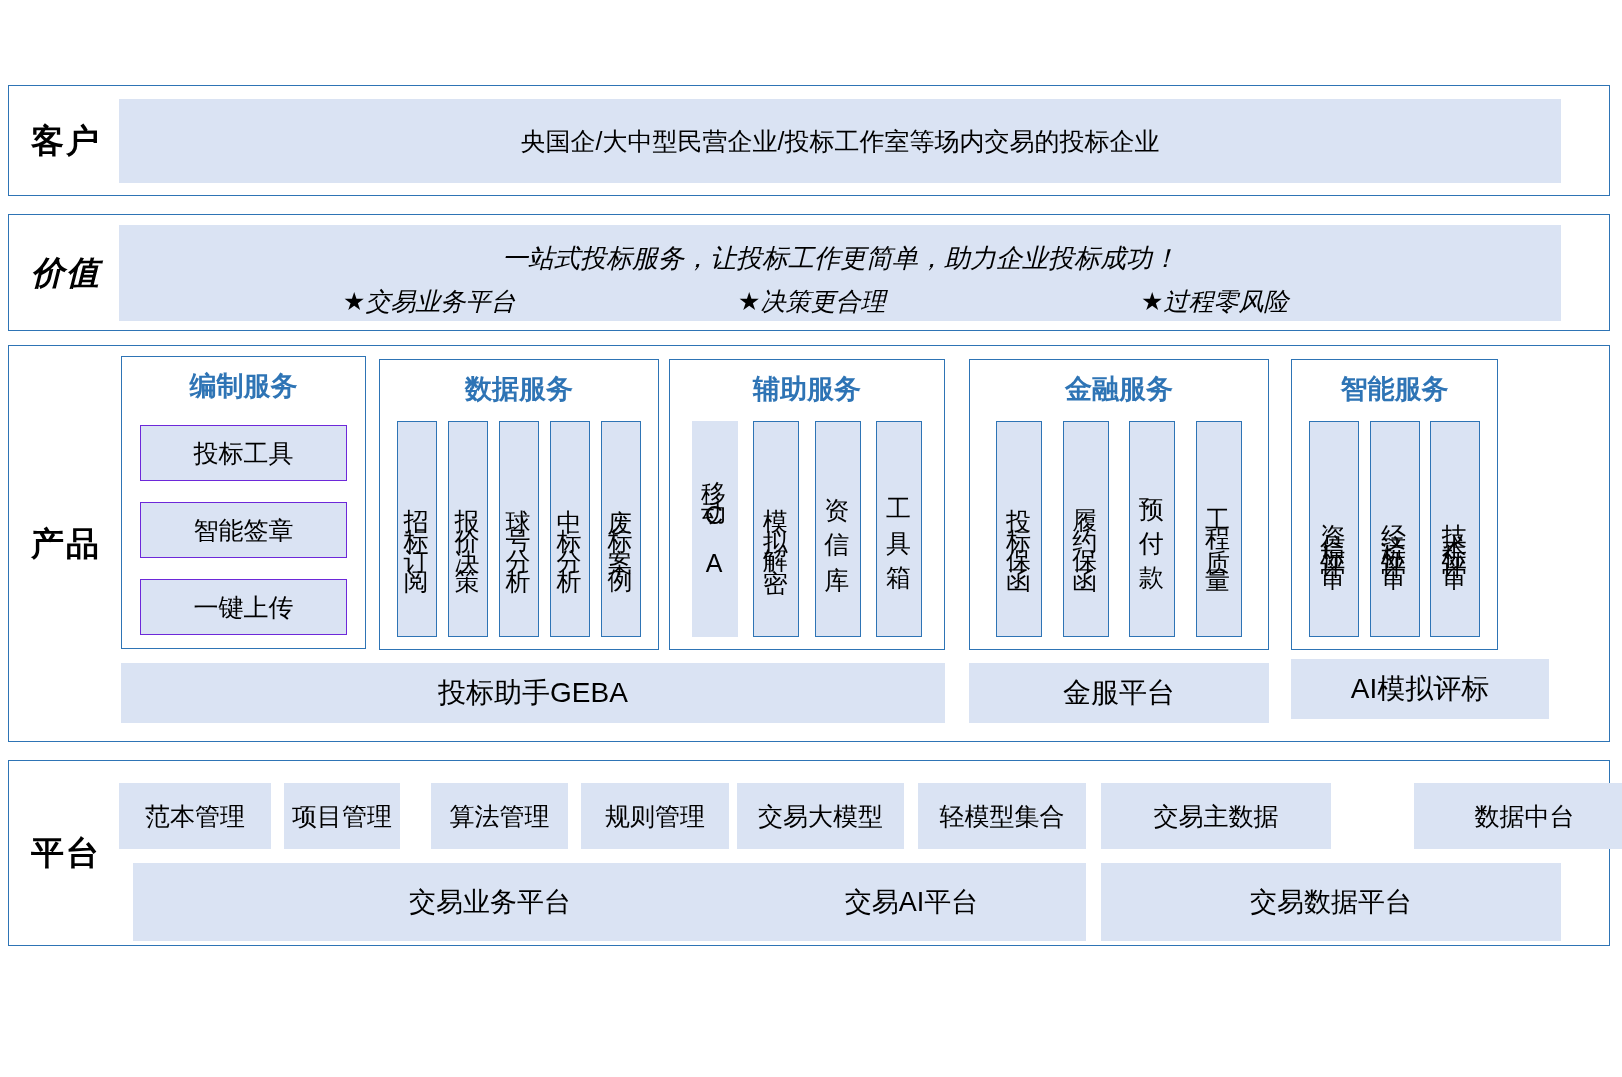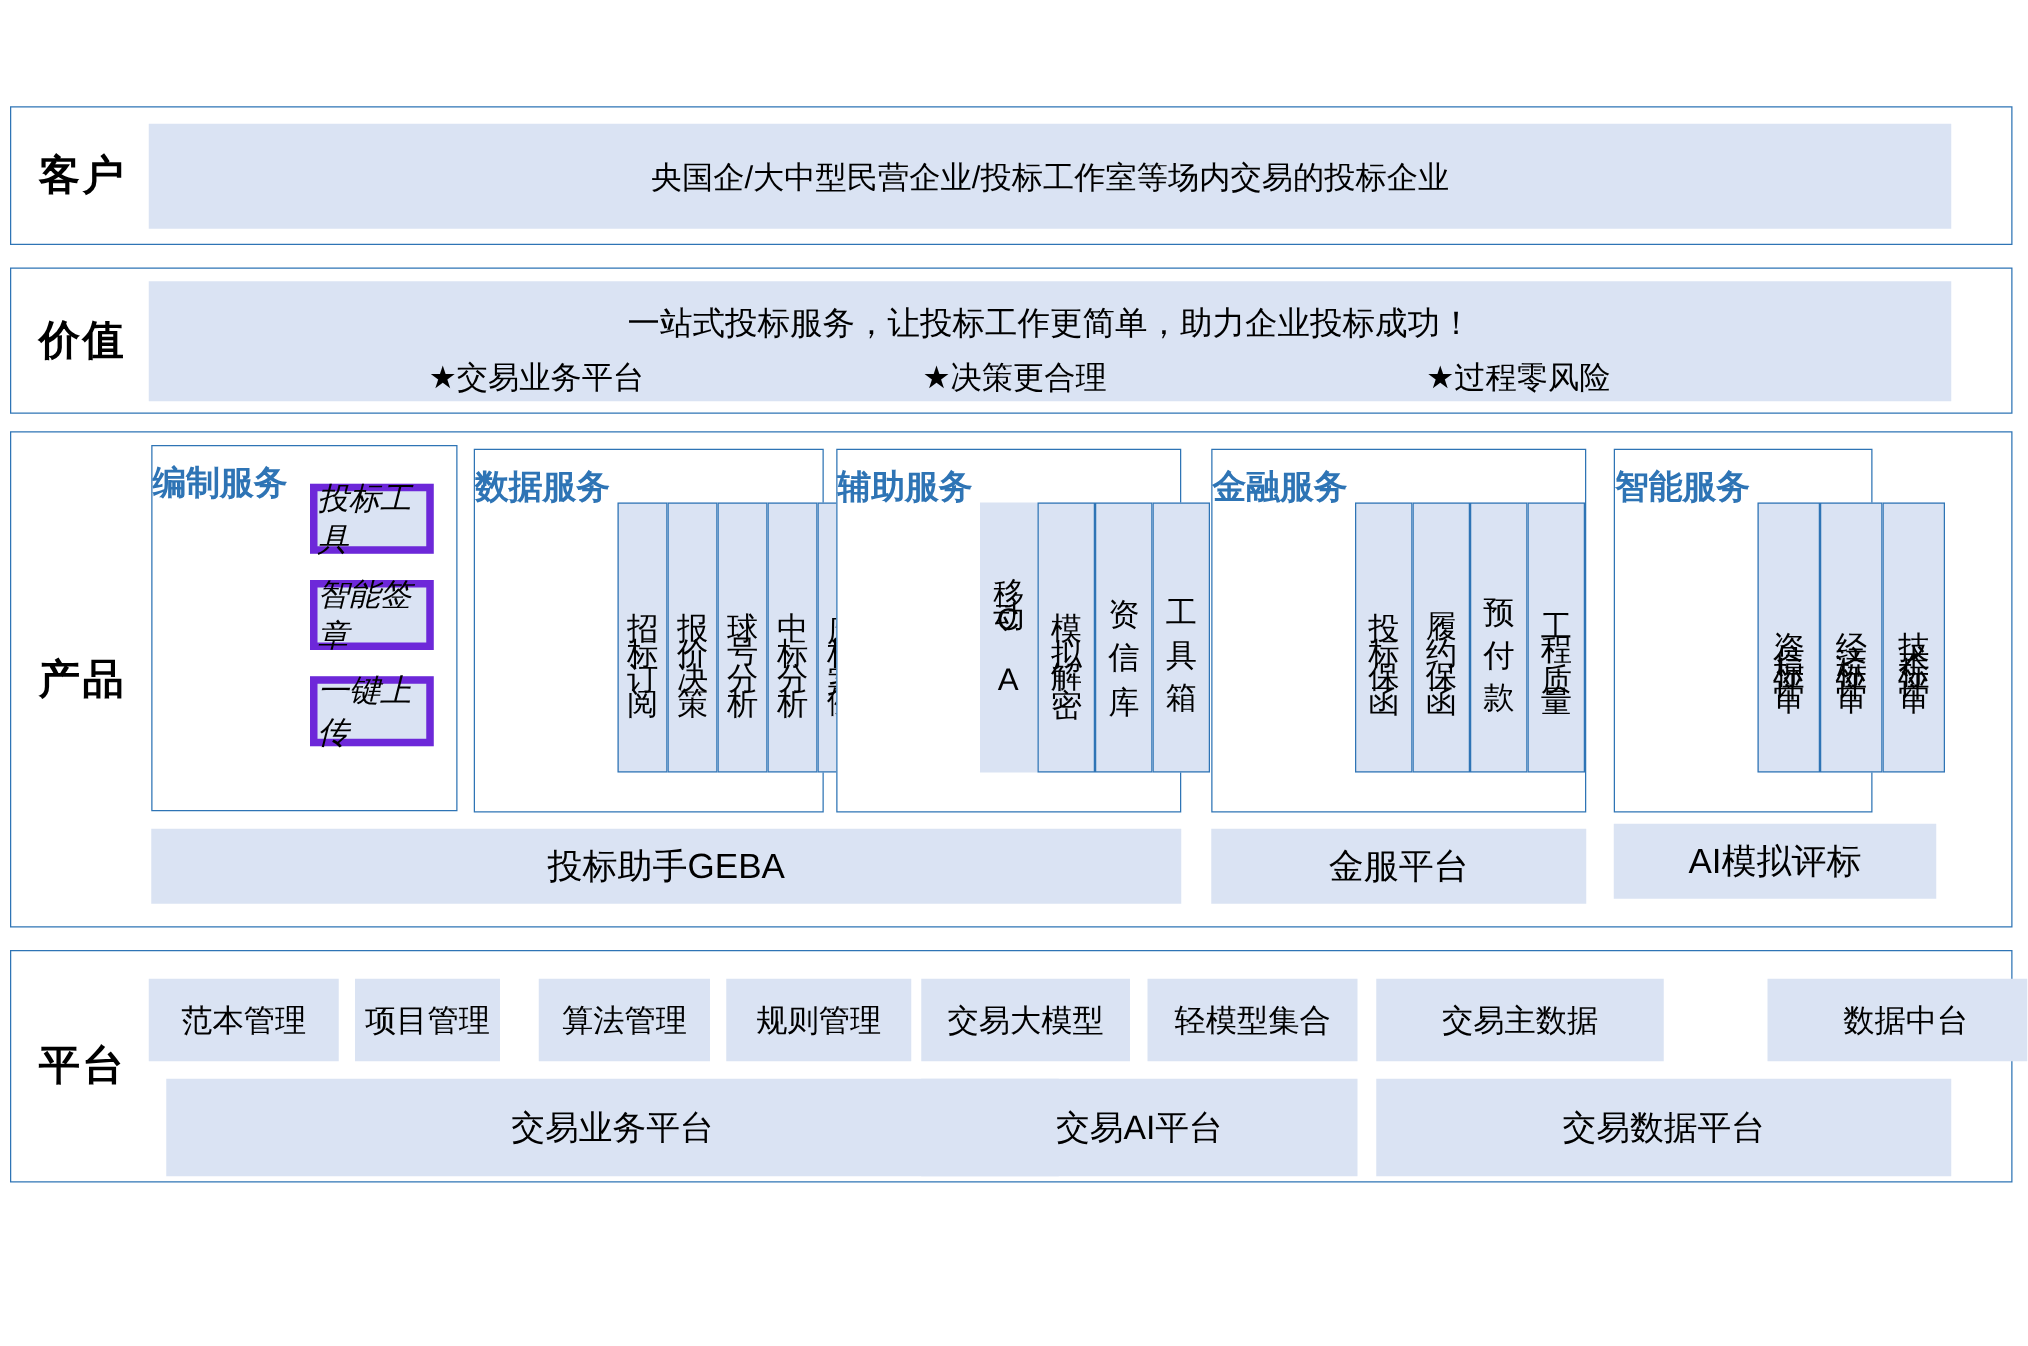--- a/index.html
+++ b/index.html
@@ -11,21 +11,21 @@
     color:#000;
     overflow:hidden;
   }
   .sec{
     position:absolute;left:8px;width:1602px;
     border:1px solid #2e74b5;
     background:#fff;
     box-sizing:border-box;
   }
   .sec-customer{top:85px;height:111px;}
-  .sec-value{top:214px;height:117px;}
+  .sec-value{top:214px;height:117px;font-style:italic;}
   .sec-product{top:345px;height:397px;}
   .sec-platform{top:760px;height:186px;}
 
   .row-label{
     position:absolute;left:22px;top:50%;
     transform:translateY(-50%);
     font-size:33px;font-weight:bold;letter-spacing:2px;
   }
 
   .fill{
@@ -45,41 +45,40 @@
   }
   .value-point{position:absolute;top:60px;font-size:25px;white-space:nowrap;}
   .vp-0{left:224px;}
   .vp-1{left:619px;}
   .vp-2{left:1022px;}
 
   
   .group{
     position:absolute;background:#fff;
     border:1.5px solid #2e74b5;box-sizing:border-box;
-    display:flex;flex-direction:row;padding-top:10px;
+    display:flex;flex-direction:column;padding-top:10px;
   }
   .group-title{
     text-align:center;font-size:27px;font-weight:bold;color:#2e74b5;
     height:38px;line-height:38px;flex:0 0 auto;
   }
   .g1{left:112px;top:10px;width:245px;height:293px;}
   .g2{left:370px;top:13px;width:280px;height:291px;}
   .g3{left:660px;top:13px;width:276px;height:291px;}
   .g4{left:960px;top:13px;width:300px;height:291px;}
   .g5{left:1282px;top:13px;width:207px;height:291px;}
 
   .h-items{
     flex:1;display:flex;flex-direction:column;
     margin:20px 18px 16px 18px;gap:21px;
   }
   .h-item{
-    height:56px;background:#dae3f3;border:6px solid #6d28d9;
+    height:56px;background:#dae3f3;border:1px solid #6d28d9;
     box-sizing:border-box;display:flex;align-items:center;justify-content:center;
     font-size:25px;
-    font-style:italic;
   }
 
   .v-items{
     flex:1;display:flex;flex-direction:row;
     justify-content:space-evenly;align-items:center;
     padding:0 6px;
   }
   .v-item{
     writing-mode:vertical-rl;text-orientation:upright;
     background:#dae3f3;border:1px solid #2e74b5;

